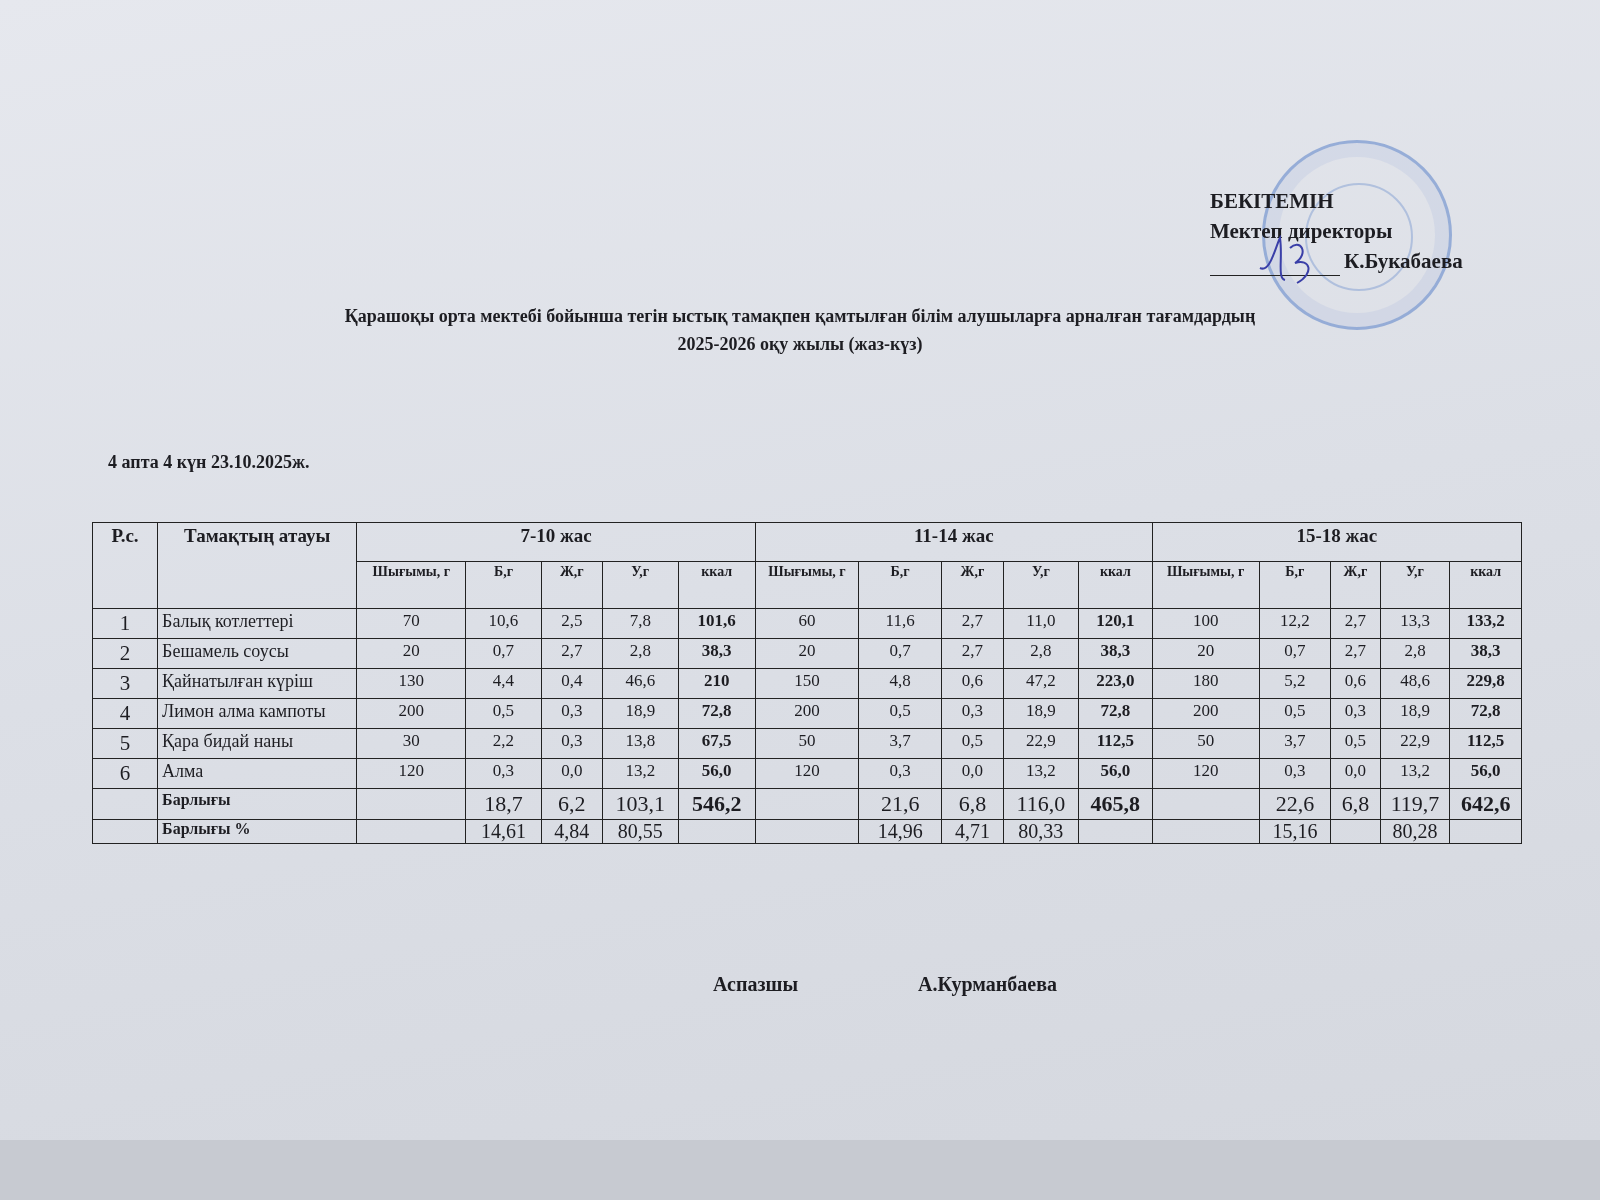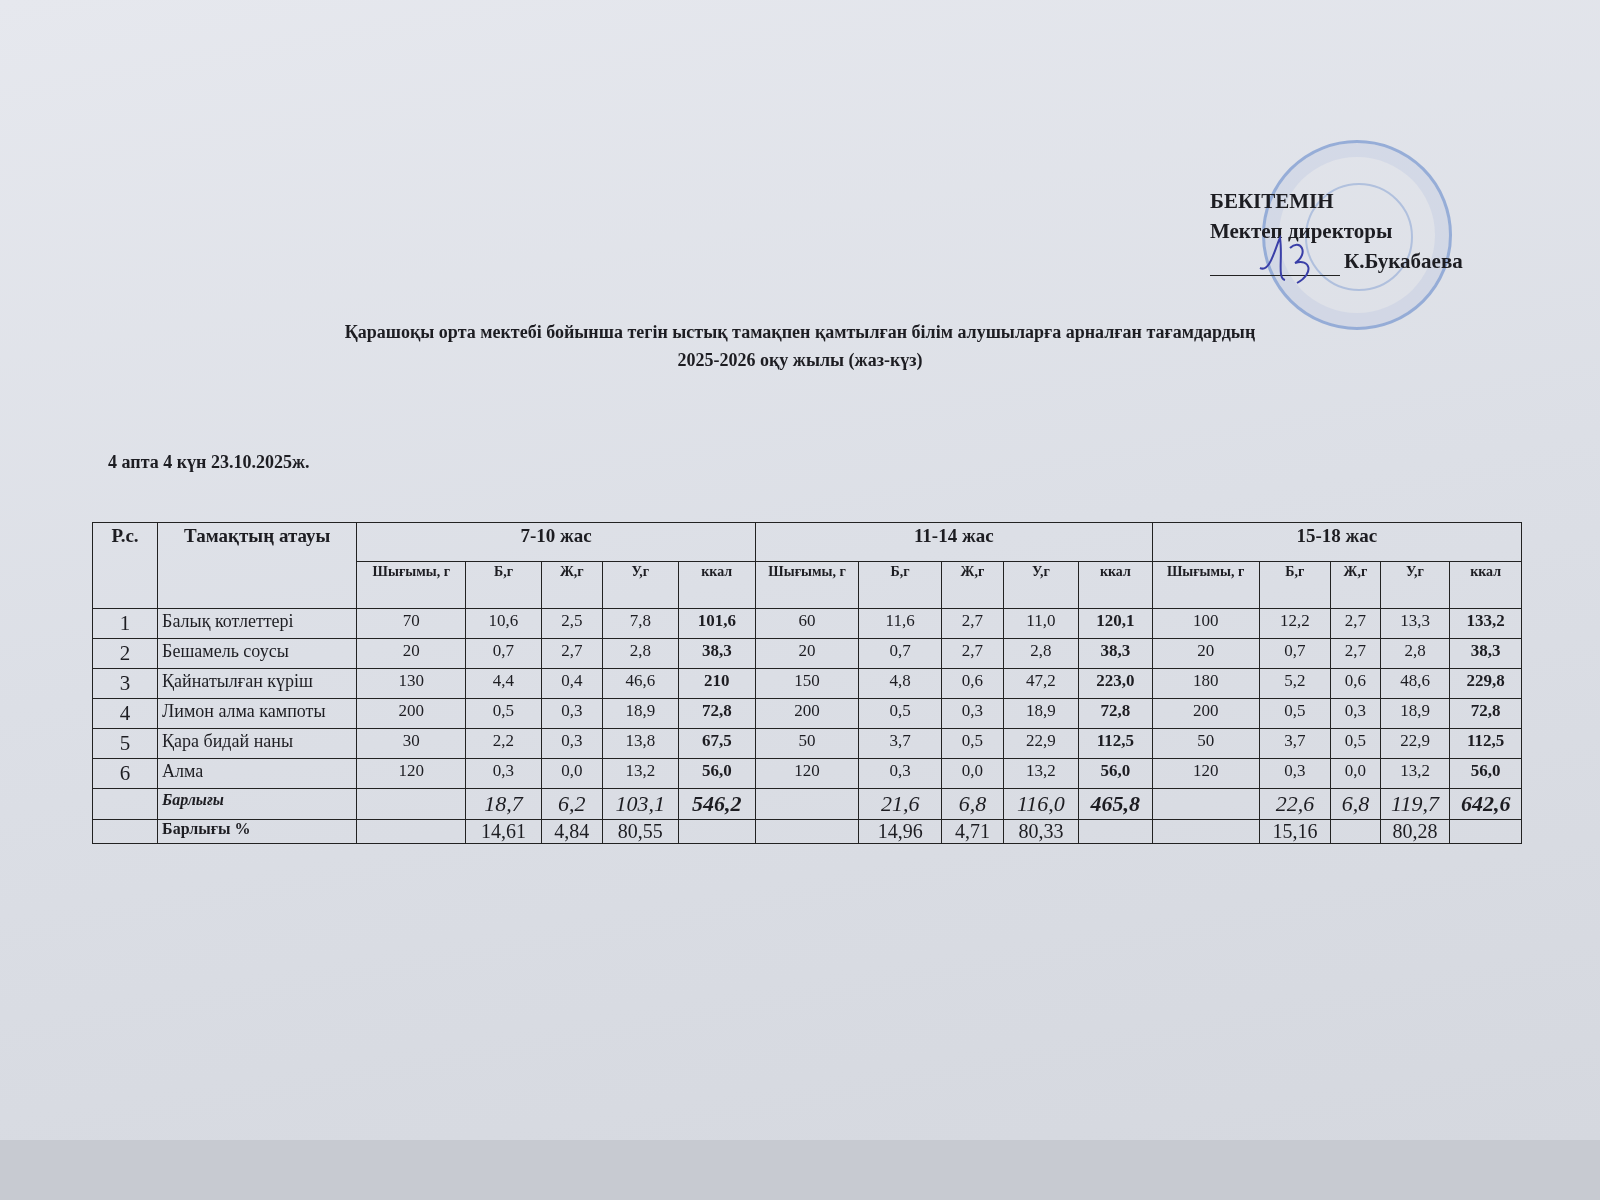--- a/index.html
+++ b/index.html
@@ -18,37 +18,37 @@
     position:absolute; left:1210px; top:186px; font-weight:bold; font-size:21px; line-height:30px;
   }
   .approve .sigline { display:inline-block; width:130px; border-bottom:1.5px solid #222; margin-right:4px; height:22px; vertical-align:bottom; }
   .stamp {
     position:absolute; left:1262px; top:140px; width:184px; height:184px; border-radius:50%;
     border:3px solid rgba(90,130,200,0.55); box-shadow: inset 0 0 0 14px rgba(120,150,210,0.12);
   }
   .stamp .inner { position:absolute; left:40px; top:40px; width:104px; height:104px; border-radius:50%; border:2px solid rgba(90,130,200,0.35); }
   .sig-director { position:absolute; left:1255px; top:228px; width:80px; height:60px; }
   .title {
-    position:absolute; left:180px; top:318px; width:1240px; text-align:center;
+    position:absolute; left:180px; top:302px; width:1240px; text-align:center;
     font-weight:bold; font-size:18px; line-height:28px;
   }
   .date-line { position:absolute; left:108px; top:452px; font-weight:bold; font-size:18px; }
   table.menu {
     position:absolute; left:92px; top:522px; width:1430px;
     border-collapse:collapse; font-size:17px;
   }
   table.menu td, table.menu th { border:1.3px solid #222; padding:2px 4px; vertical-align:top; }
   th.grp { font-size:19px; font-weight:bold; height:34px; vertical-align:middle; }
   th.sub { font-size:14px; font-weight:bold; height:42px; }
   th.rs, th.name { font-size:19px; font-weight:bold; }
   td.num { text-align:center; }
   td.kcal { font-weight:bold; text-align:center; }
   td.idx { text-align:center; font-size:21px; }
   td.dish { font-size:18px; }
-  tr.total td { font-size:22px; text-align:center;font-style:italic; }
+  tr.total td { font-size:22px; text-align:center; }
   tr.total td.lbl, tr.pct td.lbl { font-size:16px; font-weight:bold; text-align:left; }
   tr.pct td { font-size:20px; text-align:center; padding:0 4px; }
   .sign-block { position:absolute; left:638px; top:968px; font-weight:bold; font-size:20px; line-height:32px; }
   .sign-block .row { display:flex; }
   .sign-block .role { width:160px; text-align:right; }
   .sign-block .sig { width:120px; }
 </style>
 </head>
 <body>
 
@@ -271,13 +271,18 @@
         <td></td>
         <td>15,16</td>
         <td></td>
         <td>80,28</td>
         <td></td>
       </tr>
     </tbody>
 </table>
 
 <div class="sign-block">
+  <div class="row">
+    <span class="role">Аспазшы</span>
+    <span class="sig"></span>
+    <span>А.Курманбаева</span>
+  </div>
 </div>
 
 </body></html>

